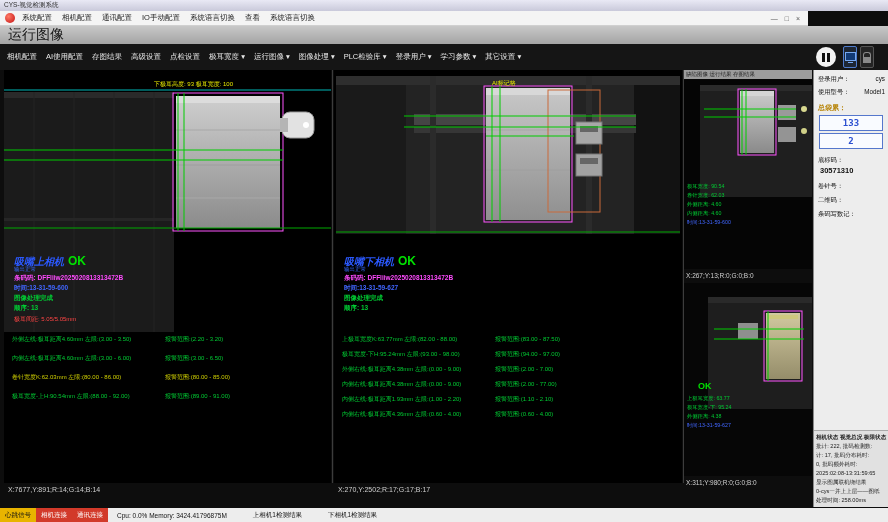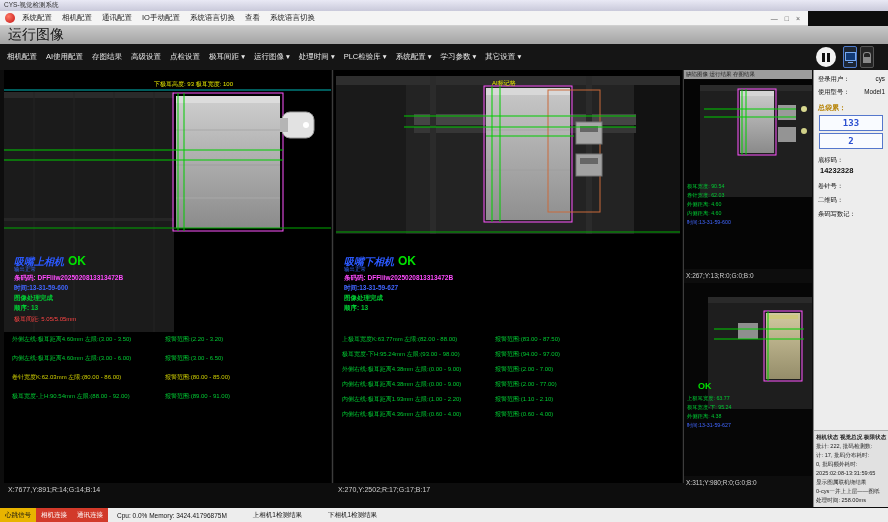--- a/index.html
+++ b/index.html
@@ -98,25 +98,25 @@
   <div class="tabband">
     <span>运行图像</span>
   </div>
 
   <div class="toolbar">
     <span class="tb-item">相机配置</span>
     <span class="tb-item">AI使用配置</span>
     <span class="tb-item">存图结果</span>
     <span class="tb-item">高级设置</span>
     <span class="tb-item">点检设置</span>
-    <span class="tb-item">极耳间距 ▾</span>
+    <span class="tb-item">极耳宽度 ▾</span>
     <span class="tb-item">运行图像 ▾</span>
-    <span class="tb-item">处理时间 ▾</span>
+    <span class="tb-item">图像处理 ▾</span>
     <span class="tb-item">PLC检验库 ▾</span>
-    <span class="tb-item">系统配置 ▾</span>
+    <span class="tb-item">登录用户 ▾</span>
     <span class="tb-item">学习参数 ▾</span>
     <span class="tb-item">其它设置 ▾</span>
   </div>
   <div class="pause-btn">
     <span></span>
       <span></span>
   </div>
   <div class="icon-btn b1">
     <div class="screen-glyph"></div>
     <div class="screen-stand"></div>
@@ -327,21 +327,21 @@
       <span>cys</span>
     </div>
     <div class="sp-row" style="top:18px">
       <span>使用型号：</span>
       <span>Model1</span>
     </div>
     <div class="sp-label total" style="top:33px">总袋累：</div>
     <div class="counter" style="top:45px">133</div>
     <div class="counter" style="top:63px">2</div>
     <div class="sp-label" style="top:86px">底标码：</div>
-    <div class="sp-value" style="top:96px">14232328</div>
+    <div class="sp-value" style="top:96px">30571310</div>
     <div class="sp-label" style="top:112px">卷针号：</div>
     <div class="sp-label" style="top:126px">二维码：</div>
     <div class="sp-label" style="top:140px">条码写数记：</div>
     <div class="stats">
       <div class="hd">相机状态  视觉总况  极限状态</div>
       <div>批计: 222, 批码检测数:</div>
       <div>计: 17, 批码分布耗时:</div>
       <div>0, 批码额外耗时:</div>
       <div>2025:02:08-13:31:59:65</div>
       <div>显示图属联机绕结果</div>

